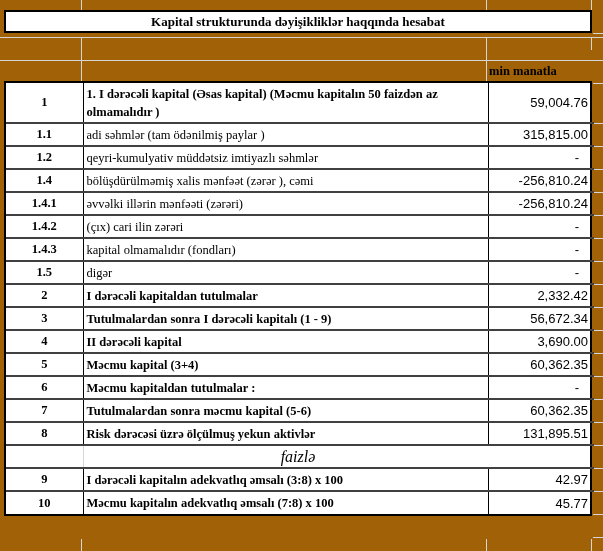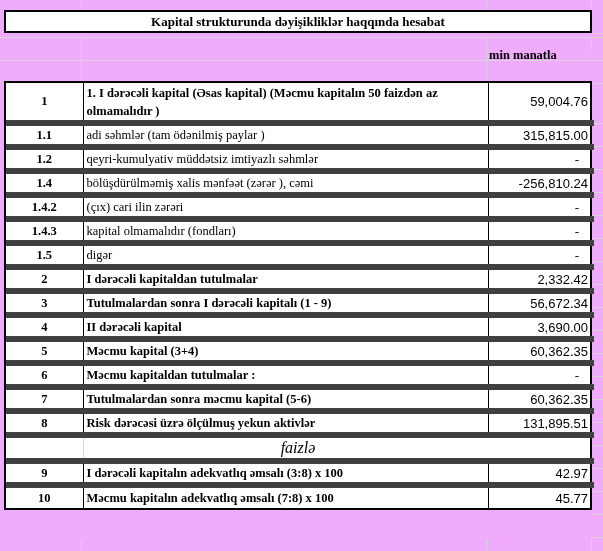--- a/index.html
+++ b/index.html
@@ -1,50 +1,50 @@
 <!DOCTYPE html>
 <html><head>
 <meta charset="utf-8">
 <style>
   html,body{margin:0;padding:0;background:#fff;}
   #sheet{
     position:relative;
     width:603px;height:551px;
-    background:#f0abfc;
+    background:#a16207;
     font-family:"Liberation Serif","DejaVu Serif",serif;
     color:#000;
     overflow:hidden;
   }
   
   .gl{position:absolute;background:#d6d6d6;}
   .gl.h{height:1px;}
   .gl.v{width:1px;}
 
   
   .title-box{
     position:absolute;left:4px;top:10px;width:588px;height:23px;
     border:2px solid #000;box-sizing:border-box;
     display:flex;align-items:center;justify-content:center;
     font-weight:bold;font-size:13px;
     background:#fff;
   }
   
   .unit-header{
-    position:absolute;left:489px;top:44px;width:100px;height:23px;
+    position:absolute;left:489px;top:60px;width:100px;height:23px;
     line-height:23px;font-weight:bold;font-size:12.5px;text-align:left;
   }
 
   
   .tbl-wrap{
     position:absolute;left:4px;top:81px;width:588px;
     border:2px solid #000;box-sizing:border-box;background:#fff;
   }
   table{border-collapse:collapse;table-layout:fixed;width:100%;}
   td{
-    border-top:6px solid #404040;border-left:1px solid #000;
+    border-top:2px solid #404040;border-left:1px solid #000;
     vertical-align:middle;overflow:hidden;
   }
   tr:first-child td{border-top:none;}
   td:first-child{border-left:none;}
   tr{height:23px;}
   tr.tall{height:40px;}
   col.c-num{width:77px;}
   col.c-label{width:405px;}
   col.c-value{width:106px;}
 
@@ -138,20 +138,25 @@
             <td class="num">1.2</td>
             <td class="label">qeyri-kumulyativ müddətsiz imtiyazlı səhmlər</td>
             <td class="value dash">-</td>
           </tr>
           <tr>
             <td class="num">1.4</td>
             <td class="label">bölüşdürülməmiş xalis mənfəət (zərər ), cəmi</td>
             <td class="value">-256,810.24</td>
           </tr>
           <tr>
+            <td class="num">1.4.1</td>
+            <td class="label">əvvəlki illərin mənfəəti (zərəri)</td>
+            <td class="value">-256,810.24</td>
+          </tr>
+          <tr>
             <td class="num">1.4.2</td>
             <td class="label">(çıx) cari ilin zərəri</td>
             <td class="value dash">-</td>
           </tr>
           <tr>
             <td class="num">1.4.3</td>
             <td class="label">kapital olmamalıdır (fondları)</td>
             <td class="value dash">-</td>
           </tr>
           <tr>

